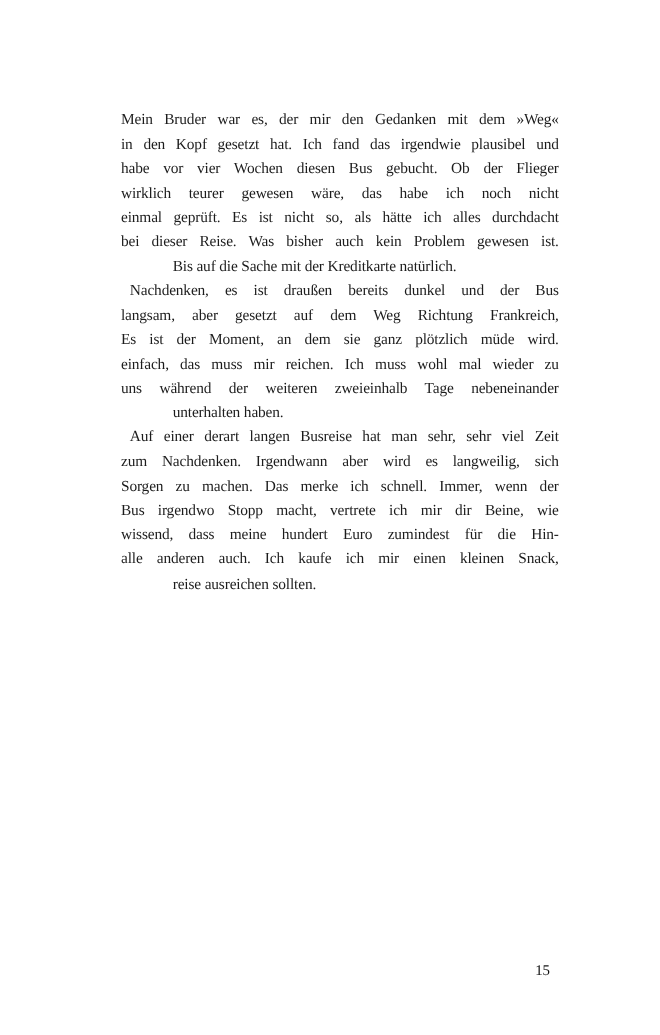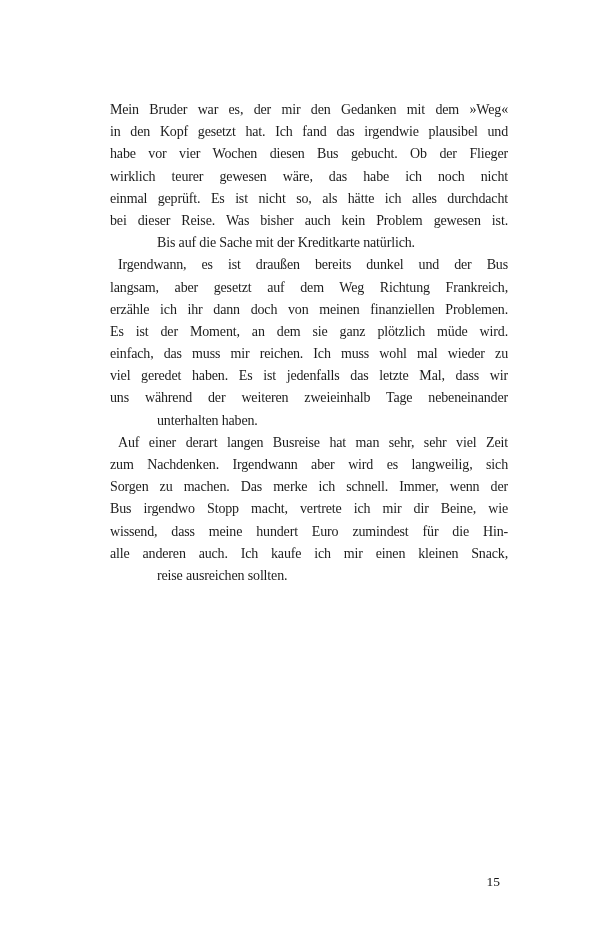--- a/index.html
+++ b/index.html
@@ -62,26 +62,24 @@
       <div class="paragraph">
         <div class="line">Mein Bruder war es, der mir den Gedanken mit dem »Weg«</div>
         <div class="line">in den Kopf gesetzt hat. Ich fand das irgendwie plausibel und</div>
         <div class="line">habe vor vier Wochen diesen Bus gebucht. Ob der Flieger</div>
         <div class="line">wirklich teurer gewesen wäre, das habe ich noch nicht</div>
         <div class="line">einmal geprüft. Es ist nicht so, als hätte ich alles durchdacht</div>
         <div class="line">bei dieser Reise. Was bisher auch kein Problem gewesen ist.</div>
         <div class="line lastline">Bis auf die Sache mit der Kreditkarte natürlich.</div>
       </div>
       <div class="paragraph">
-        <div class="line indent">Irgendwann, es ist draußen bereits dunkel und der Bus</div>
+        <div class="line indent">Nachdenken, es ist draußen bereits dunkel und der Bus</div>
         <div class="line">langsam, aber gesetzt auf dem Weg Richtung Frankreich,</div>
-        <div class="line">erzähle ich ihr dann doch von meinen finanziellen Problemen.</div>
         <div class="line">Es ist der Moment, an dem sie ganz plötzlich müde wird.</div>
         <div class="line">einfach, das muss mir reichen. Ich muss wohl mal wieder zu</div>
-        <div class="line">viel geredet haben. Es ist jedenfalls das letzte Mal, dass wir</div>
         <div class="line">uns während der weiteren zweieinhalb Tage nebeneinander</div>
         <div class="line lastline">unterhalten haben.</div>
       </div>
       <div class="paragraph">
         <div class="line indent">Auf einer derart langen Busreise hat man sehr, sehr viel Zeit</div>
         <div class="line">zum Nachdenken. Irgendwann aber wird es langweilig, sich</div>
         <div class="line">Sorgen zu machen. Das merke ich schnell. Immer, wenn der</div>
         <div class="line">Bus irgendwo Stopp macht, vertrete ich mir dir Beine, wie</div>
         <div class="line">wissend, dass meine hundert Euro zumindest für die Hin-</div>
         <div class="line">alle anderen auch. Ich kaufe ich mir einen kleinen Snack,</div>

